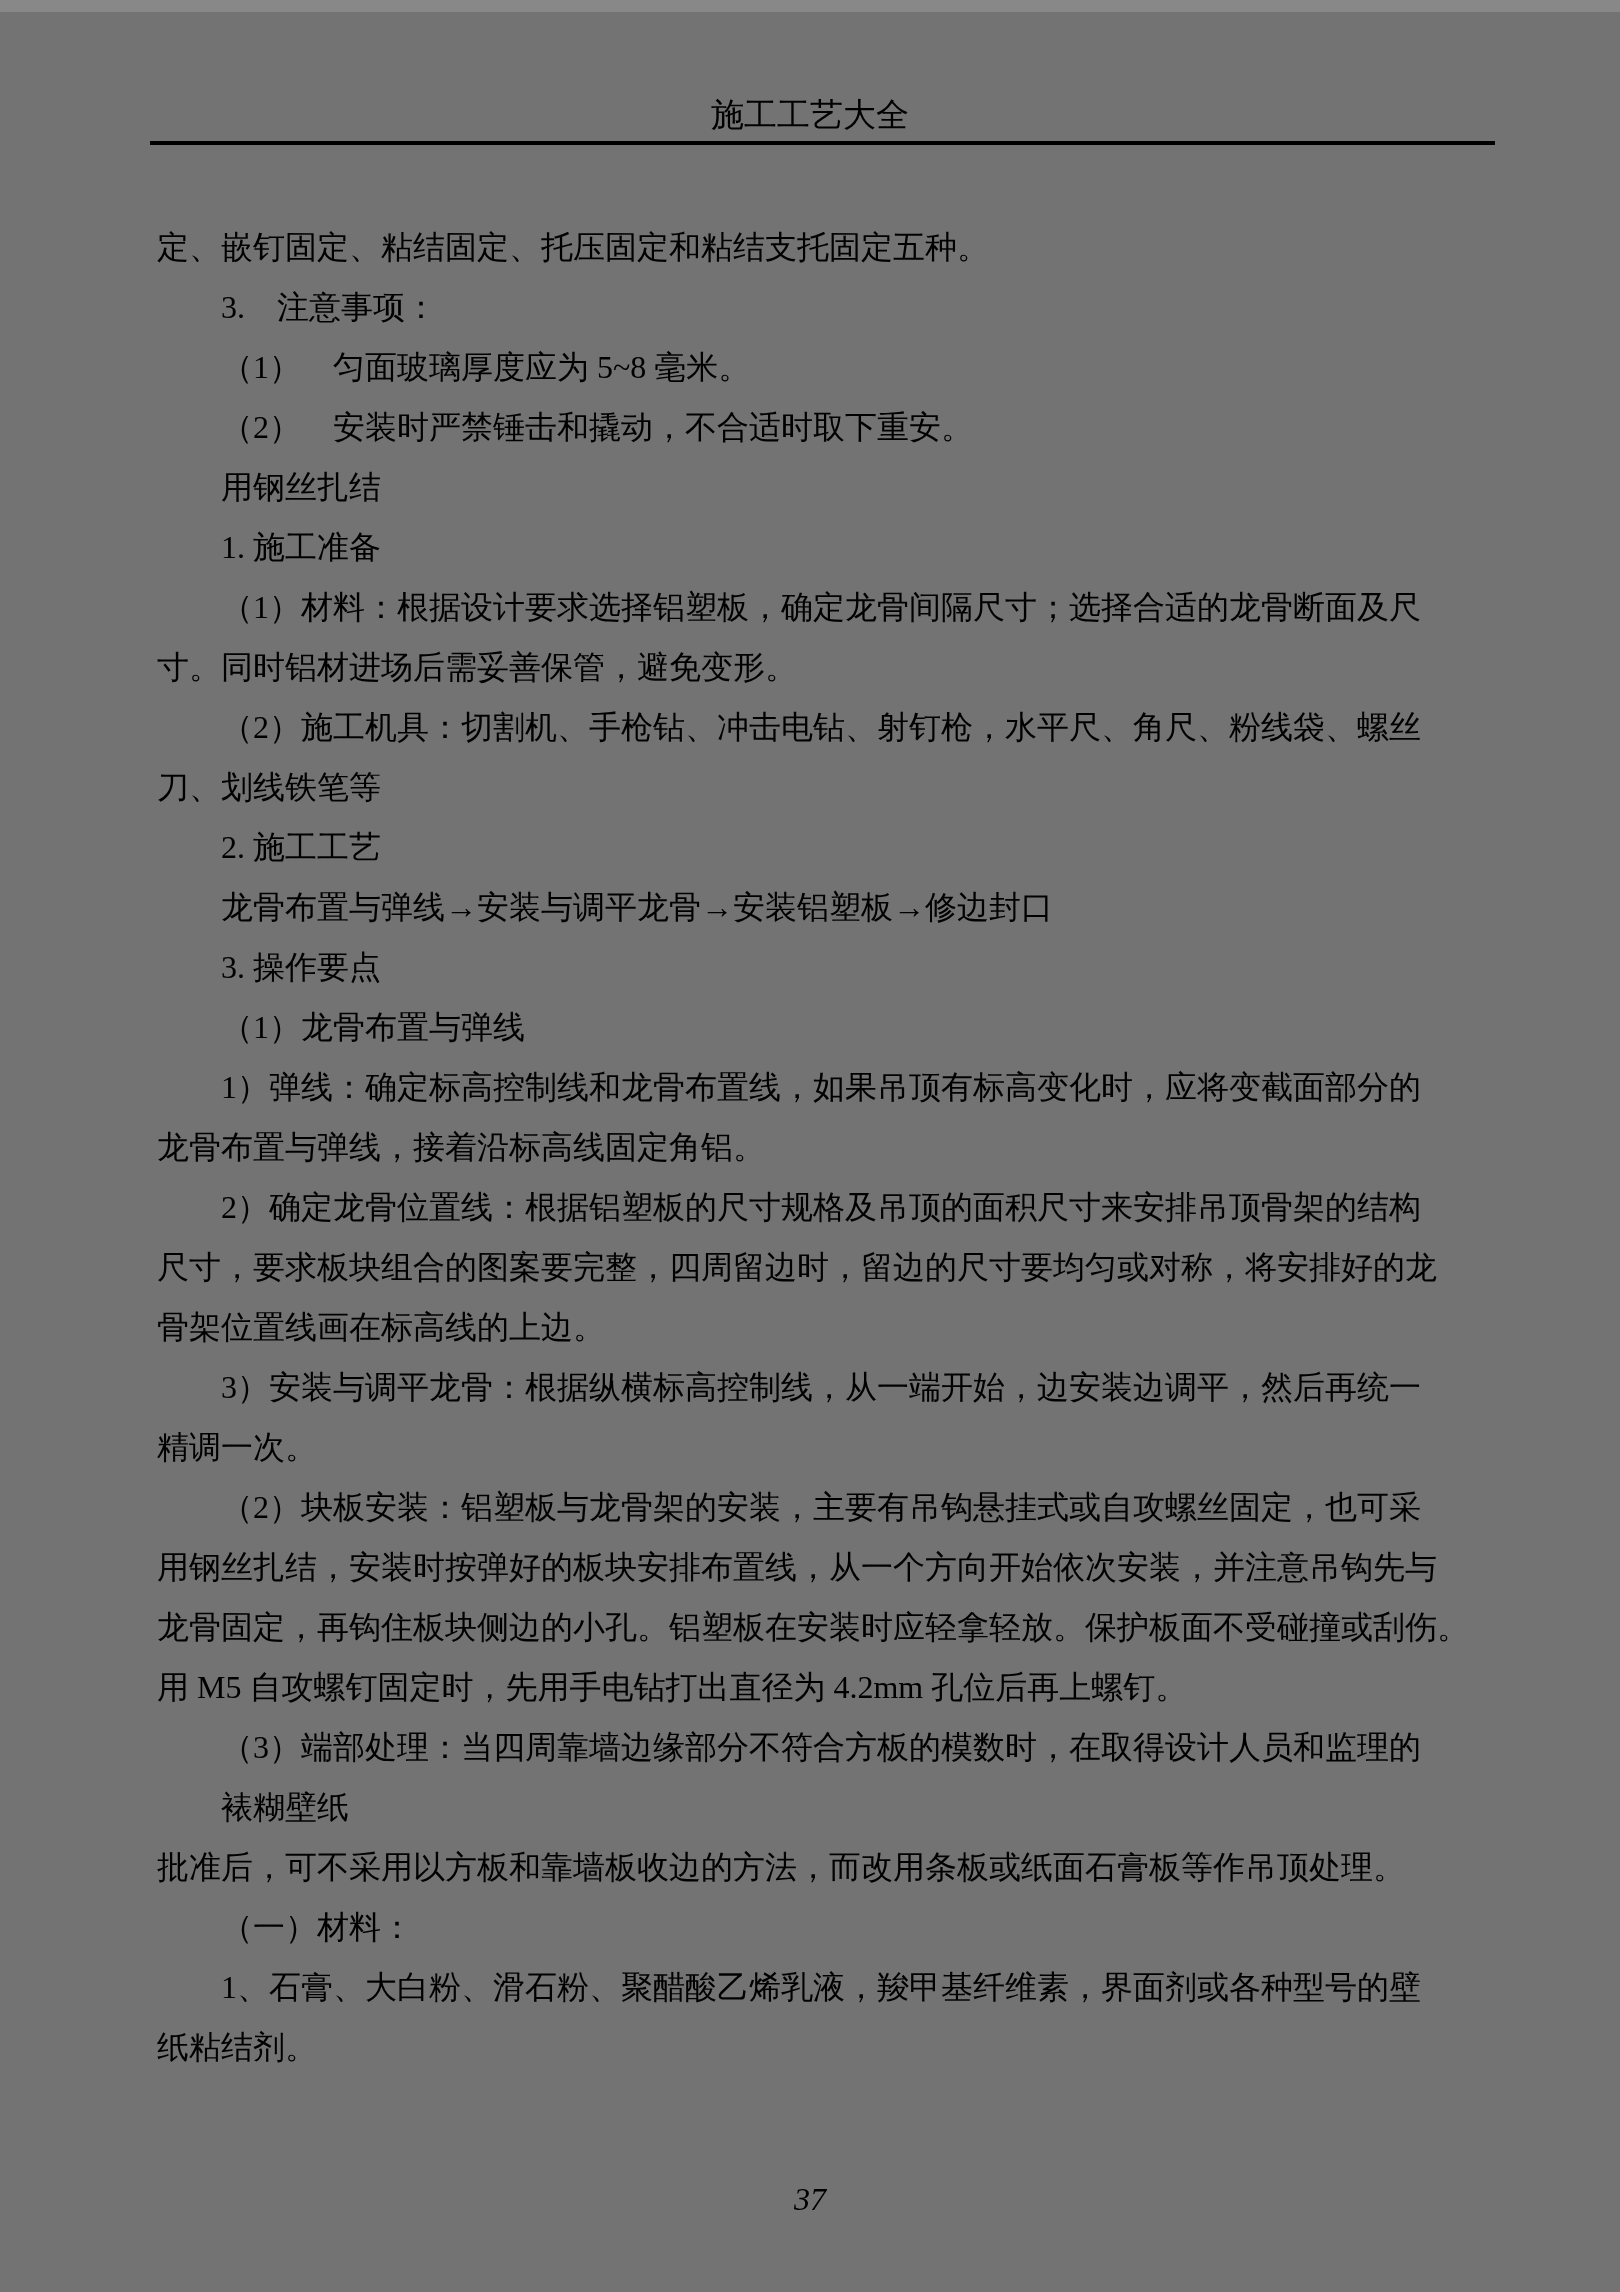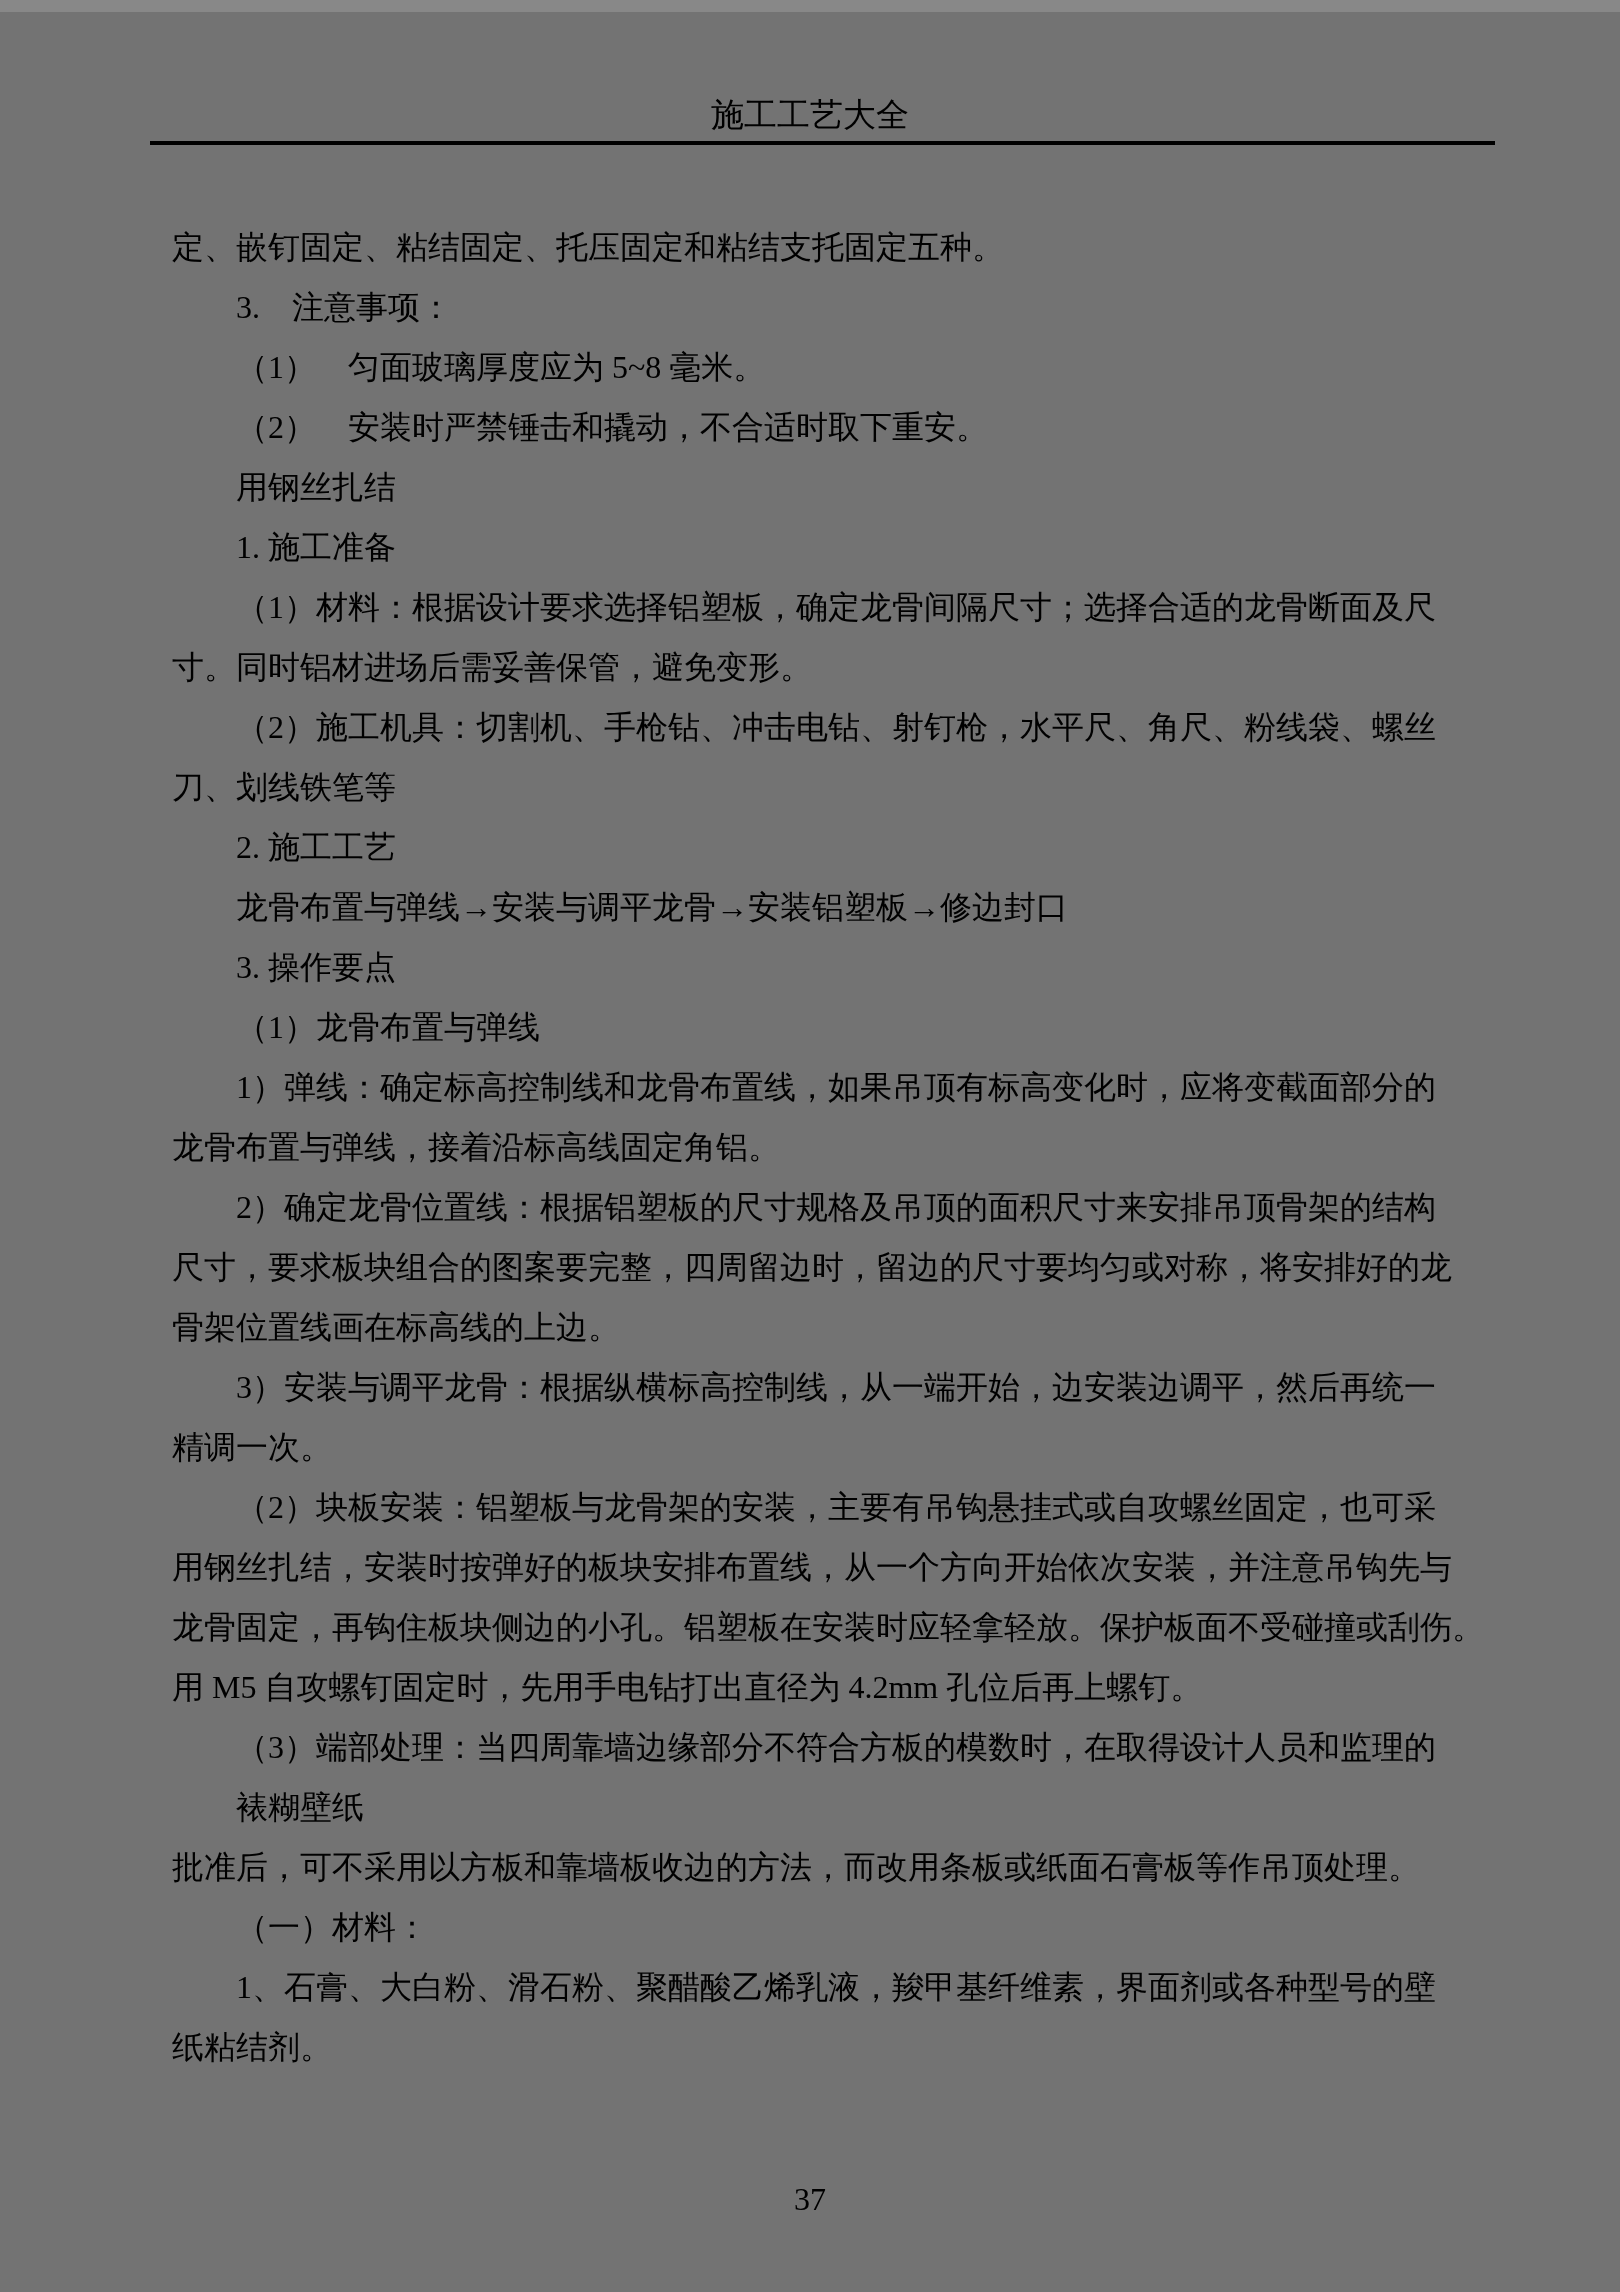--- a/index.html
+++ b/index.html
@@ -31,37 +31,38 @@
     position: absolute;
     top: 129px;
     left: 150px;
     width: 1345px;
     height: 3.9px;
     background: #000000;
   }
   .body-text {
     position: absolute;
     top: 205px;
-    left: 172px;
+    left: 157px;
     width: 1321px;
     font-size: 32px;
   }
   .body-text .line {
     height: 60px;
     line-height: 60px;
     white-space: nowrap;
   }
   .page-number {
     position: absolute;
     top: 2168px;
     left: 0;
     width: 100%;
     text-align: center;
     font-size: 32px;
     line-height: 39px;
+    font-style: italic;
   }
 </style>
 </head>
 <body>
 
 <div class="page">
   <div class="doc-title">施工工艺大全</div>
   <div class="header-rule"></div>
   <div class="body-text">
       <div class="line">定、嵌钉固定、粘结固定、托压固定和粘结支托固定五种。</div>

